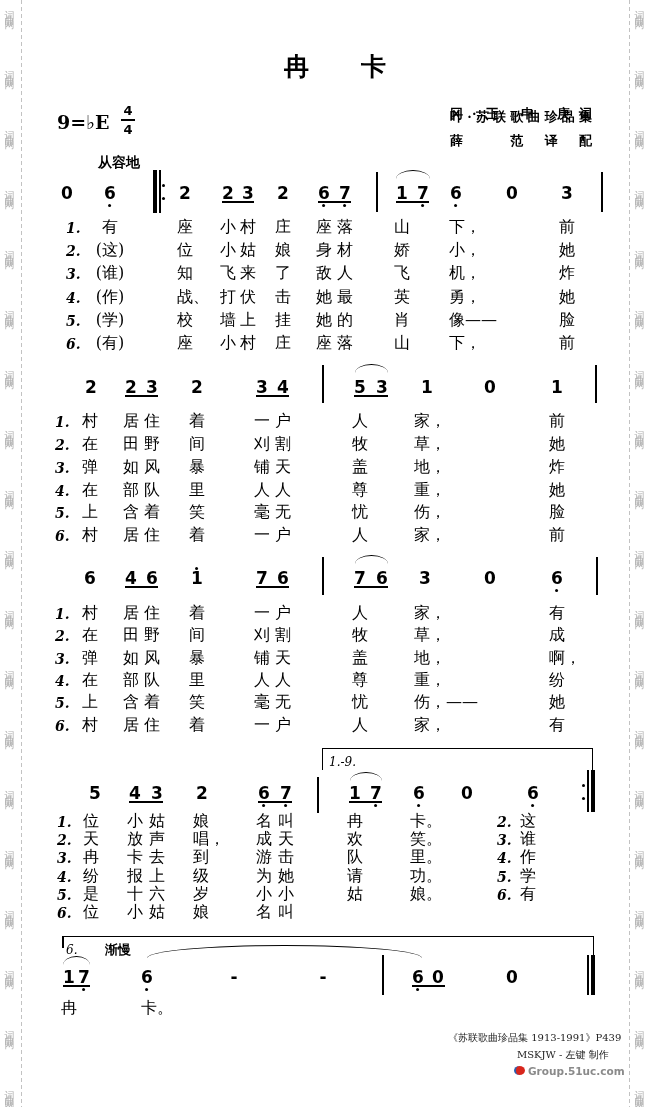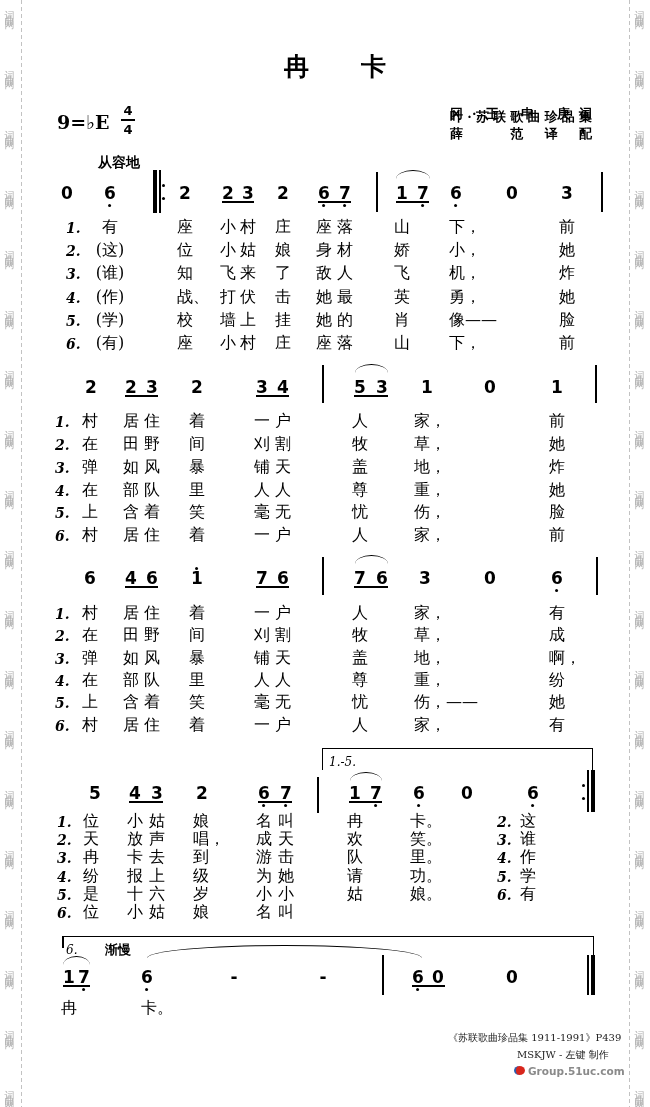--- a/index.html
+++ b/index.html
@@ -88,21 +88,21 @@
   <div class="wm" style="top:842px">词曲网</div>
   <div class="wm" style="top:902px">词曲网</div>
   <div class="wm" style="top:962px">词曲网</div>
   <div class="wm" style="top:1022px">词曲网</div>
   <div class="wm" style="top:1082px">词曲网</div>
 </div>
 
 <div class="title">冉卡</div>
 <div class="credit" style="top:106px">冈·王 申 庚词</div>
 <div class="credit" style="top:109px">叶·苏联歌曲珍品集</div>
-<div class="credit" style="top:126px">薛 范译配</div>
+<div class="credit" style="top:133px">薛 范译配</div>
 <div class="key">9=♭E</div>
 <div class="ts">
   <div>4</div>
   <div class="fl"></div>
   <div>4</div>
 </div>
 <div class="tempo">从容地</div>
 
 <div class="sys s1" style="top:183px">
   <span class="n" style="left:67px">0</span>
@@ -387,21 +387,21 @@
     <span class="k4">一</span>
     <span class="k5">户</span>
     <span class="k6">人</span>
     <span class="k7">家，</span>
     <span class="k8">有</span>
   </div>
 </div>
 
 <div class="sys s4" style="top:783px">
   <div class="volta" style="left:322px;top:-35px;width:271px;height:22px"></div>
-  <span class="vlabel" style="left:329px;top:-28px">1.-5.</span>
+  <span class="vlabel" style="left:329px;top:-28px">1.-9.</span>
   <span class="n" style="left:95px">5</span>
   <span class="n" style="left:135px">4</span>
   <span class="n" style="left:157px">3</span>
   <div class="beam" style="left:129px;width:34px"></div>
   <span class="n" style="left:202px">2</span>
   <span class="n" style="left:264px" data-octave="low">6</span>
   <span class="n" style="left:286px" data-octave="low">7</span>
   <div class="beam" style="left:258px;width:34px"></div>
   <div class="bar" style="left:317px;top:-6px;height:36px"></div>
   <div class="slur" style="left:350px;top:-11px;width:32px"></div>
@@ -508,18 +508,18 @@
   <div class="beam" style="left:412px;width:33px"></div>
   <span class="n" style="left:512px">0</span>
   <div class="fin" style="left:591px;top:-12px;height:40px"></div>
 
   <div class="lrow" style="top:32px">
     <span class="k0">冉</span>
     <span class="k1">卡。</span>
   </div>
 </div>
 
-<div class="foot" style="left:448px;top:1032px">《苏联歌曲珍品集 1911-1991》P439</div>
+<div class="foot" style="left:448px;top:1032px">《苏联歌曲珍品集 1913-1991》P439</div>
 <div class="foot" style="left:517px;top:1049px">MSKJW - 左键 制作</div>
 <div class="site">
   <span class="logo-icon"></span>
   <span class="site-url">Group.51uc.com</span>
 </div>
 
 </body></html>

